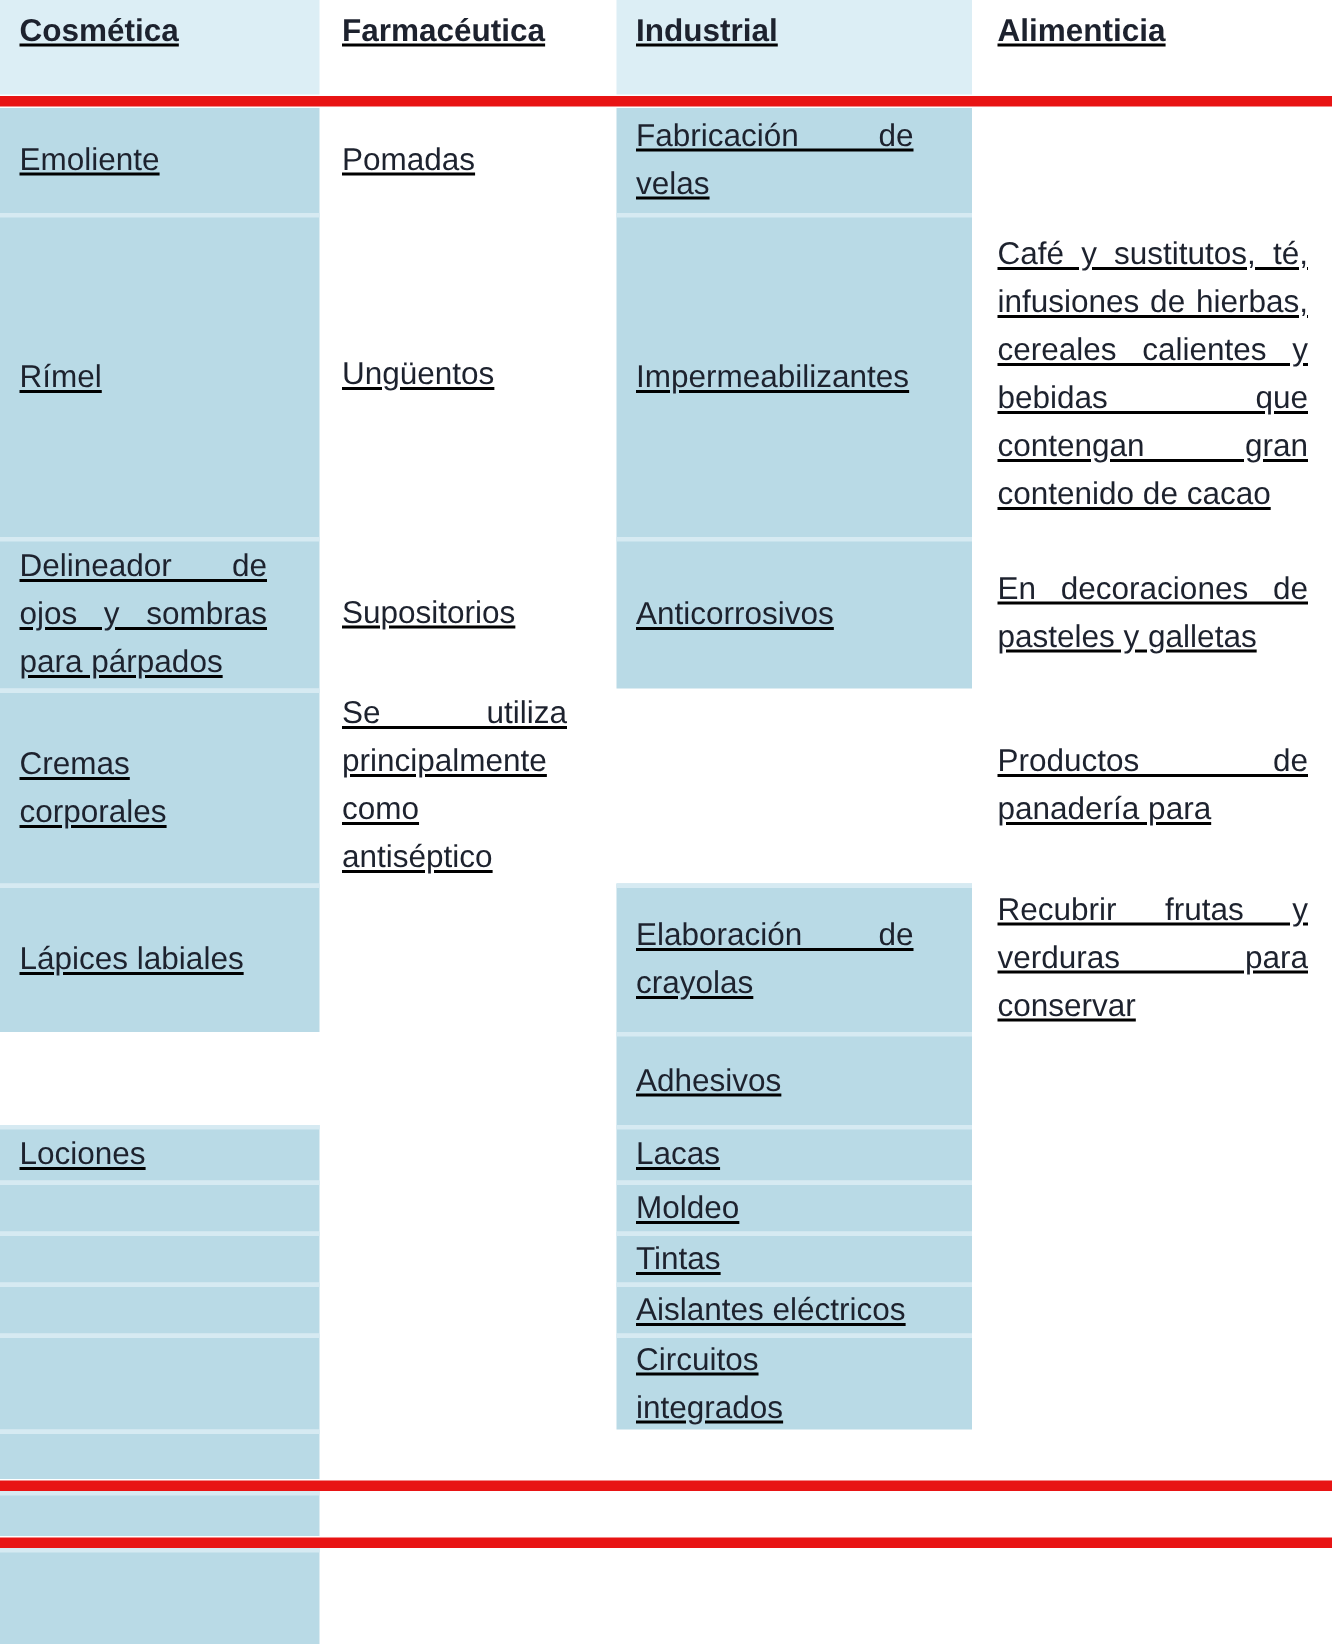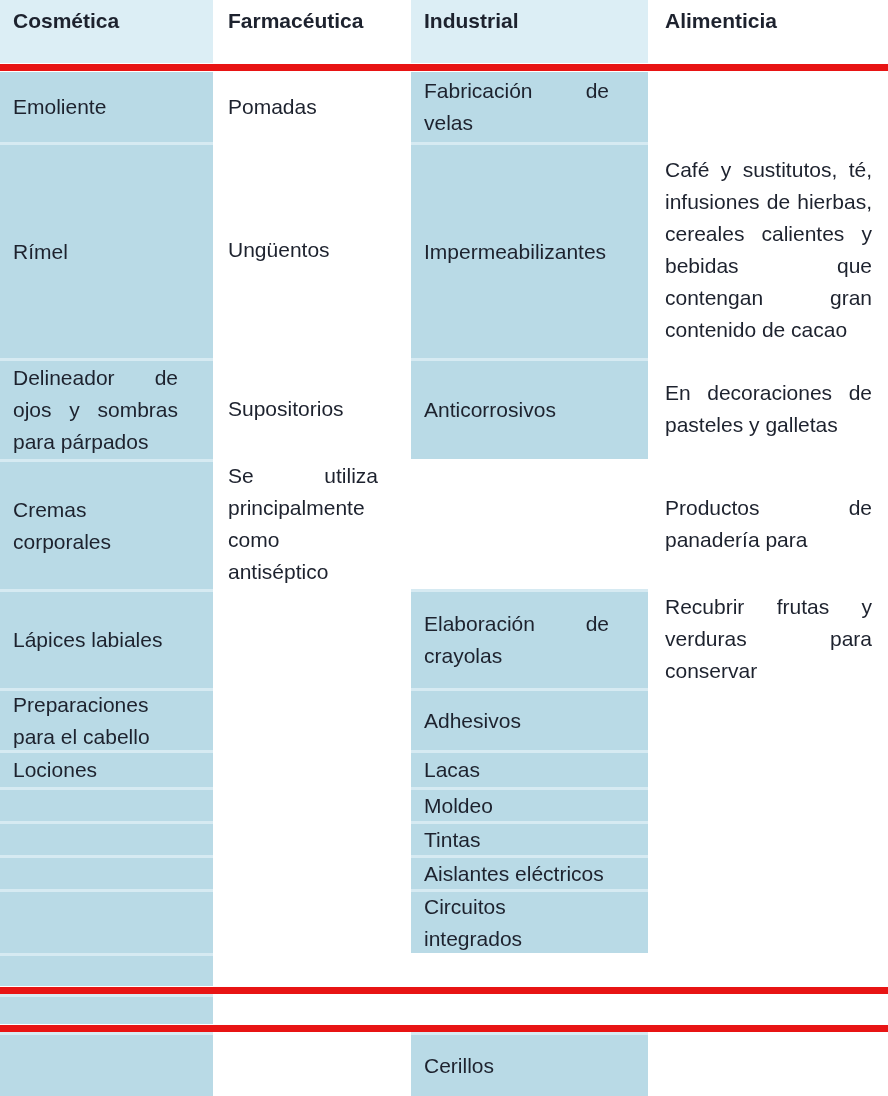--- a/index.html
+++ b/index.html
@@ -13,20 +13,21 @@
   html,body{margin:0;padding:0;}
   body{
     width:888px;height:1096px;overflow:hidden;
     background:var(--page-background);
     font-family:"Liberation Sans","DejaVu Sans",sans-serif;
   }
   .table{
     display:grid;width:888px;height:940px;
     grid-template-columns:213px 15px 169px 14px 237px 2px 238px;
     grid-template-rows:63px 9px 70px 216px 101px 130px 99px 62px 37px 34px 34px 34px 64px 33px 8px 30px 8px 64px;
+    text-decoration:underline;
   }
   .cell{
     box-sizing:border-box;min-width:0;
     display:flex;flex-direction:column;justify-content:center;
     font-size:21px;line-height:32px;
     text-align:justify;color:var(--text-color);
     overflow:hidden;
   }
   .c1{grid-column:1;background:var(--cell-blue);padding:0 35px 0 13px;}
   .c2{grid-column:3;background:transparent;padding:0 19px 0 0;}
@@ -53,21 +54,20 @@
 
   <div class="red-row" style="grid-row:2">
       <div class="bar"></div>
     </div>
 
   <div class="cell c1" style="grid-row:3">Emoliente</div>
   <div class="cell c1 sep" style="grid-row:4">Rímel</div>
   <div class="cell c1 sep" style="grid-row:5">Delineador de ojos y sombras para párpados</div>
   <div class="cell c1 sep" style="grid-row:6">Cremas corporales</div>
   <div class="cell c1 sep" style="grid-row:7">Lápices labiales</div>
-  <div class="cell c1 sep" style="grid-row:8">Preparaciones para el cabello</div>
   <div class="cell c1 sep" style="grid-row:9">Lociones</div>
   <div class="cell c1 sep" style="grid-row:10"></div>
   <div class="cell c1 sep" style="grid-row:11"></div>
   <div class="cell c1 sep" style="grid-row:12"></div>
   <div class="cell c1 sep" style="grid-row:13"></div>
   <div class="cell c1 sep" style="grid-row:14"></div>
   <div class="cell c1 sep" style="grid-row:16"></div>
   <div class="cell c1 sep" style="grid-row:18"></div>
 
   <div class="cell c2" style="grid-row:3">Pomadas</div>
@@ -88,21 +88,20 @@
   <div class="cell c3" style="grid-row:3">Fabricación de velas</div>
   <div class="cell c3 sep" style="grid-row:4">Impermeabilizantes</div>
   <div class="cell c3 sep" style="grid-row:5">Anticorrosivos</div>
   <div class="cell c3 sep" style="grid-row:7">Elaboración de crayolas</div>
   <div class="cell c3 sep" style="grid-row:8">Adhesivos</div>
   <div class="cell c3 sep" style="grid-row:9">Lacas</div>
   <div class="cell c3 sep" style="grid-row:10">Moldeo</div>
   <div class="cell c3 sep" style="grid-row:11">Tintas</div>
   <div class="cell c3 sep" style="grid-row:12">Aislantes eléctricos</div>
   <div class="cell c3 sep" style="grid-row:13">Circuitos integrados</div>
-  <div class="cell c3 sep" style="grid-row:18">Cerillos</div>
 
   <div class="cell c4" style="grid-row:4">Café y sustitutos, té, infusiones de hierbas, cereales calientes y bebidas que contengan gran contenido de cacao</div>
   <div class="cell c4" style="grid-row:5">En decoraciones de pasteles y galletas</div>
   <div class="cell c4" style="grid-row:6">Productos de panadería para</div>
   <div class="cell c4" style="grid-row:7">Recubrir frutas y verduras para conservar</div>
   <div class="cell c4" style="grid-row:8"></div>
   <div class="cell c4" style="grid-row:9"></div>
   <div class="cell c4" style="grid-row:10"></div>
   <div class="cell c4" style="grid-row:11"></div>
   <div class="cell c4" style="grid-row:12"></div>

